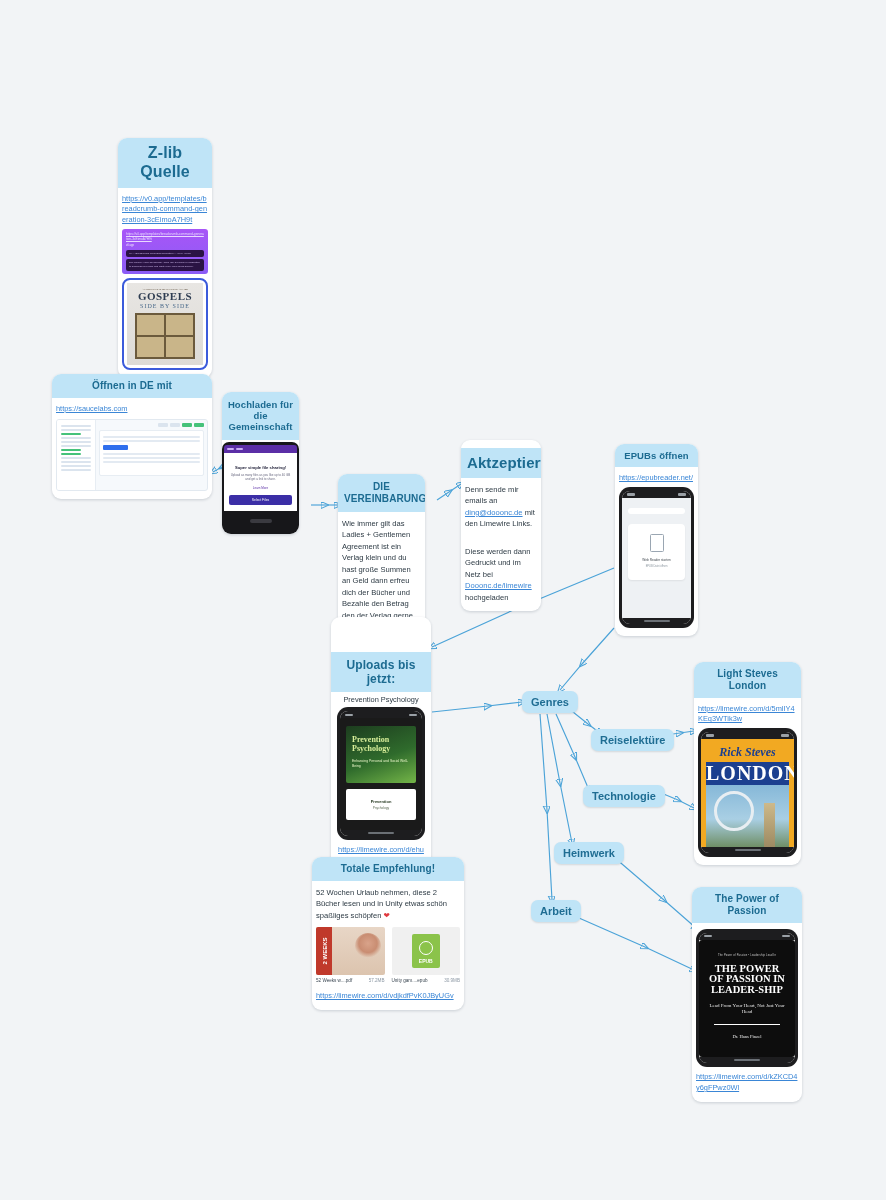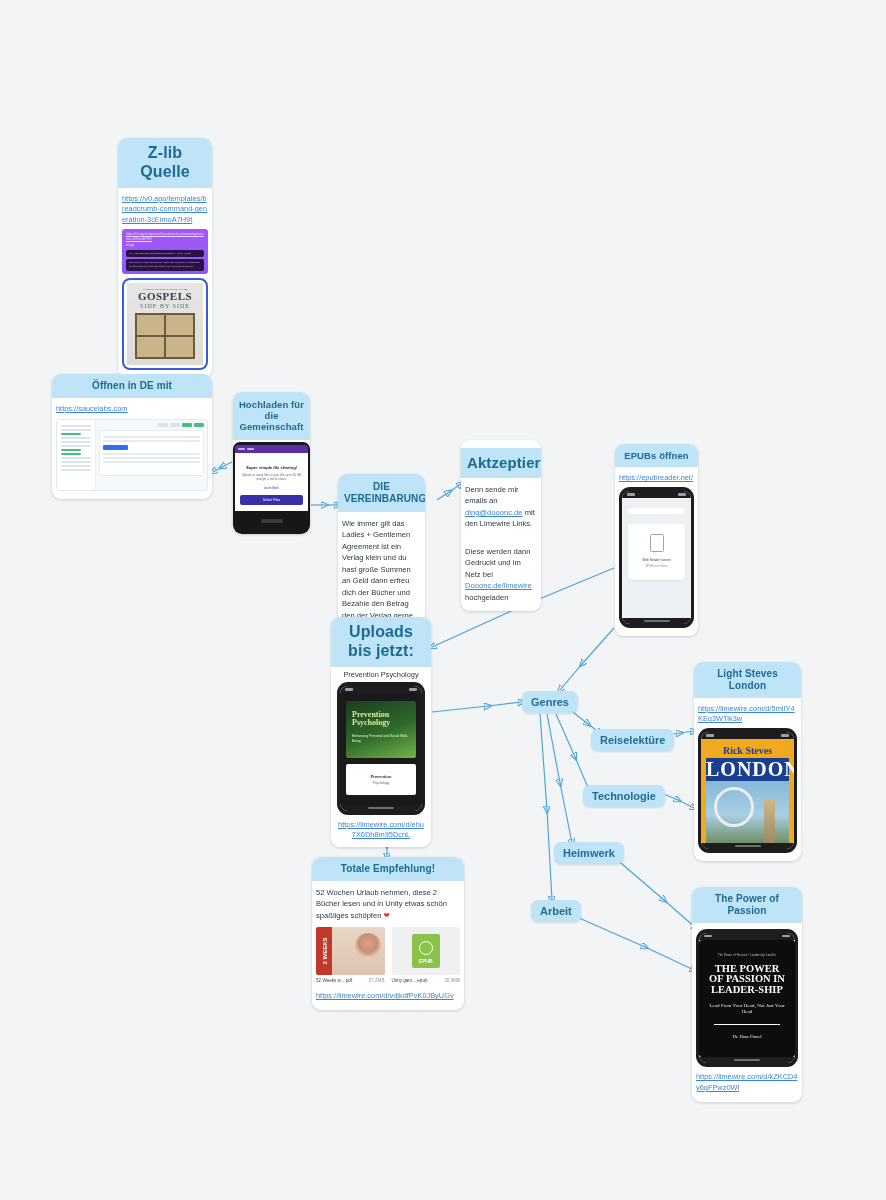--- a/index.html
+++ b/index.html
@@ -156,21 +156,21 @@
   .dash .drow.g { background: #45c27a; width: 60%; }
   .dash .dright { flex: 1; padding: 3px; }
   .dash .topbar { display: flex; gap: 2px; justify-content: flex-end; margin-bottom: 3px; }
   .dash .chip { width: 10px; height: 4px; background: #45c27a; border-radius: 1px; }
   .dash .chip.b { background: #dbe4ee; }
   .dash .panel { background: #fff; border: 1px solid #e7edf3; border-radius: 2px; height: 46px; padding: 3px; }
   .dash .pline { height: 2px; background: #e3eaf2; margin: 2px 0; border-radius: 1px; }
   .dash .pblue { height: 5px; width: 26%; background: #2f6fed; border-radius: 1px; margin: 3px 0; }
 
   
-  #n-hoch { left: 233px; top: 392px; width: 77px; }
+  #n-hoch { left: 222px; top: 392px; width: 77px; }
   #n-hoch .node-head { font-size: 9.5px; padding: 7px 4px; }
   .lwphone { background: #17171a; border-radius: 7px; padding: 3px 2px; margin-top: 2px; }
   .lwtop { background: #5b2ea6; height: 8px; border-radius: 3px 3px 0 0; display:flex; align-items:center; padding: 0 3px; gap: 2px;}
   .lwtop i { width: 7px; height: 2px; background: #c9aef5; border-radius: 1px; }
   .lwbody { background: #fff; padding: 12px 5px 6px; text-align: center; }
   .lwbody .h { font-size: 4.2px; color: #22223a; font-weight: bold; }
   .lwbody .p { font-size: 3px; color: #6a6a80; line-height: 1.6; margin-top: 3px; }
   .lwbody .lm { font-size: 3px; color: #5b2ea6; margin-top: 4px; }
   .lwbody .btn { margin-top: 5px; background: #3b2ea6; color: #fff; font-size: 3.4px; border-radius: 2px; padding: 3px 0; }
   .lwfoot { background: #17171a; height: 20px; border-radius: 0 0 3px 3px; display: flex; align-items: center; justify-content: center; }
@@ -189,21 +189,21 @@
   #n-epub .node-head { font-size: 9.5px; }
   .epubscreen { background: #eef1f4; padding: 10px 6px; height: 120px; text-align: center; }
   .epubscreen .bar { background: #fff; border-radius: 3px; height: 6px; margin-bottom: 10px; }
   .epubscreen .card { background: #fff; border-radius: 4px; padding: 10px 5px 12px; box-shadow: 0 1px 2px rgba(0,0,0,.07); }
   .epubscreen .book { width: 14px; height: 18px; border: 1.3px solid #9aa6b2; border-radius: 1.5px; margin: 0 auto 6px; }
   .epubscreen .t { font-size: 3.2px; color: #40484f; }
   .epubscreen .s { font-size: 2.6px; color: #8b969f; margin-top: 3px; }
 
   
   #n-upl { left: 331px; top: 617px; width: 100px; }
-  #n-upl .node-head { font-size: 16px; }
+  #n-upl .node-head { font-size: 12px; margin-top: 35px; }
   .uptitle { font-size: 7.4px; color: #2d3a44; text-align: center; padding: 3px 0 3px; }
   .pp-cover { background: #1a1a1a; padding: 8px 6px 10px; }
   .pp-inner { background: linear-gradient(160deg,#1d3d1f,#2f6b2c 55%,#74b548); border-radius: 2px; padding: 10px 6px 14px; }
   .pp-inner .t1 { color: #d8ef9a; font-family: "Liberation Serif", serif; font-size: 8px; font-weight: bold; line-height: 1.05; }
   .pp-inner .t2 { color: #eaf7c8; font-size: 3.4px; margin-top: 6px; line-height: 1.5; }
   .pp-white { background: #fff; margin-top: 6px; border-radius: 2px; padding: 10px 4px; text-align: center; }
   .pp-white .a { font-size: 4px; color: #24371f; font-weight: bold; }
   .pp-white .b { font-size: 3.2px; color: #5c6b55; margin-top: 2px; }
 
   
@@ -237,21 +237,21 @@
   }
   .fmeta { font-size: 4.6px; color: #3b4752; margin-top: 3px; display: flex; justify-content: space-between; }
   .fmeta .sz { color: #8c98a4; }
 
   
   #n-rick { left: 694px; top: 662px; width: 107px; }
   #n-rick .node-head { font-size: 10px; }
   .rs {
     background: #f2a922; padding: 6px 5px 0; text-align: center;
   }
-  .rs .bn { color: #1b3f8f; font-family: "Liberation Serif", serif; font-weight: bold; font-size: 10px; }
+  .rs .bn { color: #1b3f8f; font-family: "Liberation Serif", serif; font-style: italic; font-weight: bold; font-size: 12px; }
   .rs .lo {
     background: #1b3f8f; color: #fff; font-family: "Liberation Serif", serif;
     font-weight: bold; font-size: 20px; letter-spacing: 1px; line-height: 1.15;
     margin-top: 2px;
   }
   .rs .pic { height: 62px; background: linear-gradient(180deg,#86b8d8 0%,#a9cfe4 55%,#6f8f66 100%); position: relative; overflow: hidden; }
   .rs .wheel {
     position: absolute; left: 8px; top: 6px; width: 40px; height: 40px;
     border: 3px solid #e8eef2; border-radius: 50%;
   }

